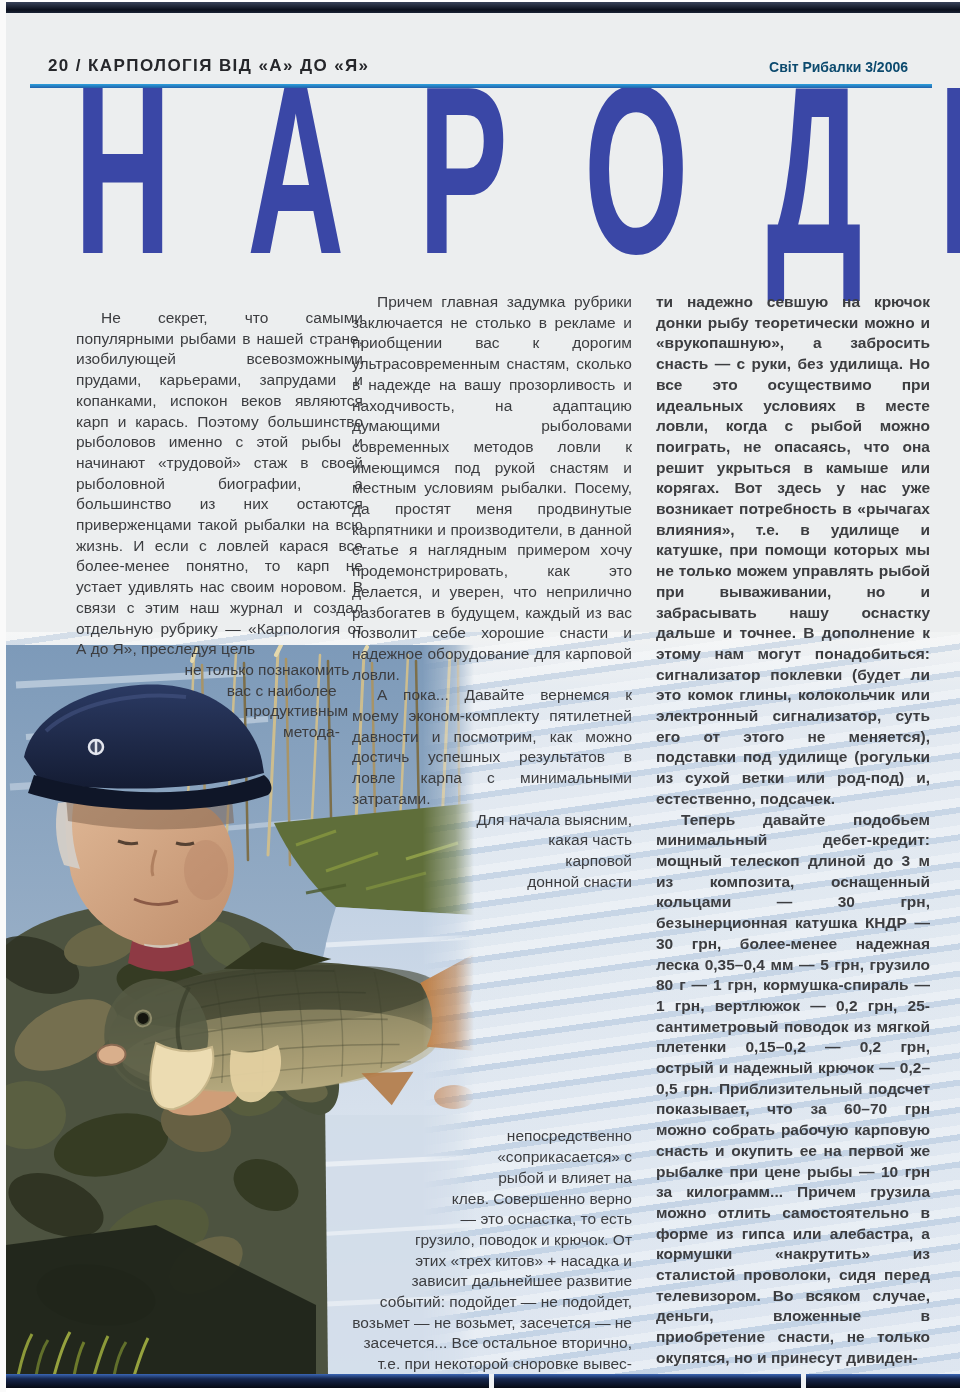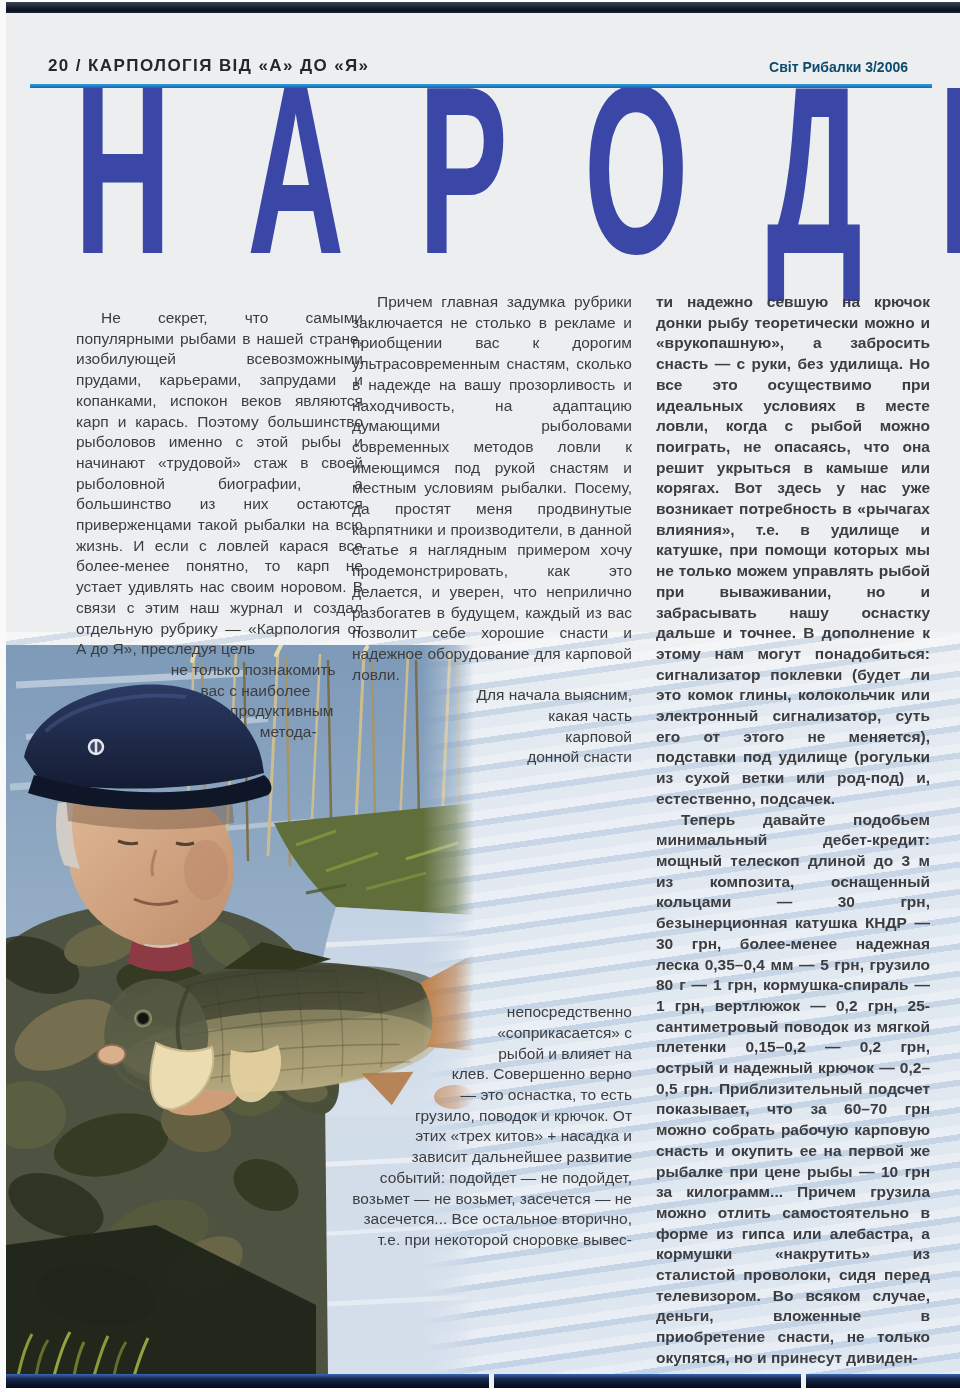--- a/index.html
+++ b/index.html
@@ -40,21 +40,21 @@
     -webkit-mask-image:linear-gradient(to right,#000 89%,rgba(0,0,0,.55) 96%,transparent 100%);
     mask-image:linear-gradient(to right,#000 89%,rgba(0,0,0,.55) 96%,transparent 100%);}
 
   .col{position:absolute;z-index:2;color:#3c3d40;font-size:15.5px;line-height:20.7px;
     text-align:justify;hyphens:auto;-webkit-hyphens:auto;}
   .col p{margin:0;}
   .col p.indent{text-indent:25px;}
   .col-1{left:48px;top:308px;width:287px;margin-left:28px;}
   .col-2{left:352px;top:292px;width:280px;}
   .col-3{left:656px;top:292px;width:274px;font-weight:bold;}
-  .tail{text-align:left;}
+  .tail{text-align:center;}
   .tail-shape{float:left;width:190px;height:92px;
     shape-outside:polygon(0 0,58px 0,190px 92px,0 92px);shape-margin:4px;}
   .fish-shape{float:left;width:166px;height:442px;shape-margin:5px;
     shape-outside:polygon(0px 0px,80px 0px,150px 52px,162px 96px,163px 298px,120px 352px,38px 412px,0px 440px);}
   .wrap-right{text-align:right;}
 
   .footer-bar{position:absolute;left:0;right:0;top:1374px;height:14px;z-index:4;
     background:linear-gradient(180deg,#3a66b5 0%,#16264c 35%,#060a14 100%);}
   .footer-gap{position:absolute;top:1374px;width:5px;height:14px;background:#eef1f4;z-index:5;}
   .footer-gap.g1{left:489px;}
@@ -256,20 +256,21 @@
 <div class="col col-1">
   <p class="indent">Не секрет, что самыми популярными рыбами в нашей стране, изобилующей всевозможными прудами, карьерами, запрудами и копанками, испокон веков являются карп и карась. Поэтому большинство рыболовов именно с этой рыбы и начинают «трудовой» стаж в своей рыболовной биографии, а большинство из них остаются приверженцами такой рыбалки на всю жизнь. И если с ловлей карася все более-менее понятно, то карп не устает удивлять нас своим норовом. В связи с этим наш журнал и создал отдельную рубрику — «Карпология от А до Я», преследуя цель</p>
   <div class="tail">
     <span class="tail-shape"></span>
     <span>не только познакомить вас с наиболее продуктивным метода-</span>
   </div>
 </div>
 
 <div class="col col-2">
   <p class="indent">Причем главная задумка рубрики заключается не столько в рекламе и приобщении вас к дорогим ультрасовременным снастям, сколько в надежде на вашу прозорливость и находчивость, на адаптацию думающими рыболовами современных методов ловли к имеющимся под рукой снастям и местным условиям рыбалки. Посему, да простят меня продвинутые карпятники и производители, в данной статье я наглядным примером хочу продемонстрировать, как это делается, и уверен, что неприлично разбогатев в будущем, каждый из вас позволит себе хорошие снасти и надежное оборудование для карповой ловли.</p>
+  <p class="indent">А пока... Давайте вернемся к моему эконом-комплекту пятилетней давности и посмотрим, как можно достичь успешных результатов в ловле карпа с минимальными затратами.</p>
   <div class="wrap-right">
     <span class="fish-shape"></span>
     <span>Для начала выясним, какая часть карповой донной снасти непосредственно «соприкасается» с рыбой и влияет на клев. Совершенно верно — это оснастка, то есть грузило, поводок и крючок. От этих «трех китов» + насадка и зависит дальнейшее развитие событий: подойдет — не подойдет, возьмет — не возьмет, засечется — не засечется... Все остальное вторично, т.е. при некоторой сноровке вывес-</span>
   </div>
 </div>
 
 <div class="col col-3">
   <p>ти надежно севшую на крючок донки рыбу теоретически можно и «врукопашную», а забросить снасть — с руки, без удилища. Но все это осуществимо при идеальных условиях в месте ловли, когда с рыбой можно поиграть, не опасаясь, что она решит укрыться в камыше или корягах. Вот здесь у нас уже возникает потребность в «рычагах влияния», т.е. в удилище и катушке, при помощи которых мы не только можем управлять рыбой при вываживании, но и забрасывать нашу оснастку дальше и точнее. В дополнение к этому нам могут понадобиться: сигнализатор поклевки (будет ли это комок глины, колокольчик или электронный сигнализатор, суть его от этого не меняется), подставки под удилище (рогульки из сухой ветки или род-под) и, естественно, подсачек.</p>
   <p class="indent">Теперь давайте подобьем минимальный дебет-кредит: мощный телескоп длиной до 3 м из композита, оснащенный кольцами — 30 грн, безынерционная катушка КНДР — 30 грн, более-менее надежная леска 0,35–0,4 мм — 5 грн, грузило 80 г — 1 грн, кормушка-спираль — 1 грн, вертлюжок — 0,2 грн, 25-сантиметровый поводок из мягкой плетенки 0,15–0,2 — 0,2 грн, острый и надежный крючок — 0,2–0,5 грн. Приблизительный подсчет показывает, что за 60–70 грн можно собрать рабочую карповую снасть и окупить ее на первой же рыбалке при цене рыбы — 10 грн за килограмм... Причем грузила можно отлить самостоятельно в форме из гипса или алебастра, а кормушки «накрутить» из сталистой проволоки, сидя перед телевизором. Во всяком случае, деньги, вложенные в приобретение снасти, не только окупятся, но и принесут дивиден-</p>
 </div>

